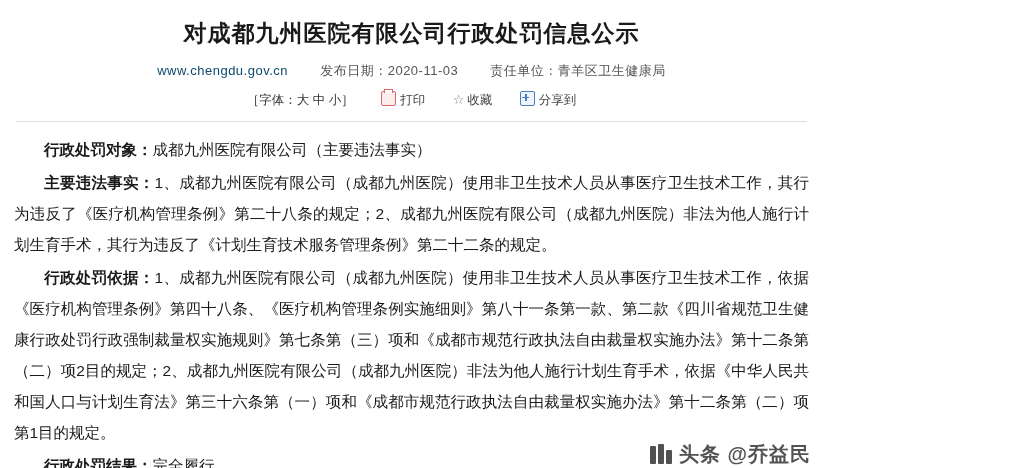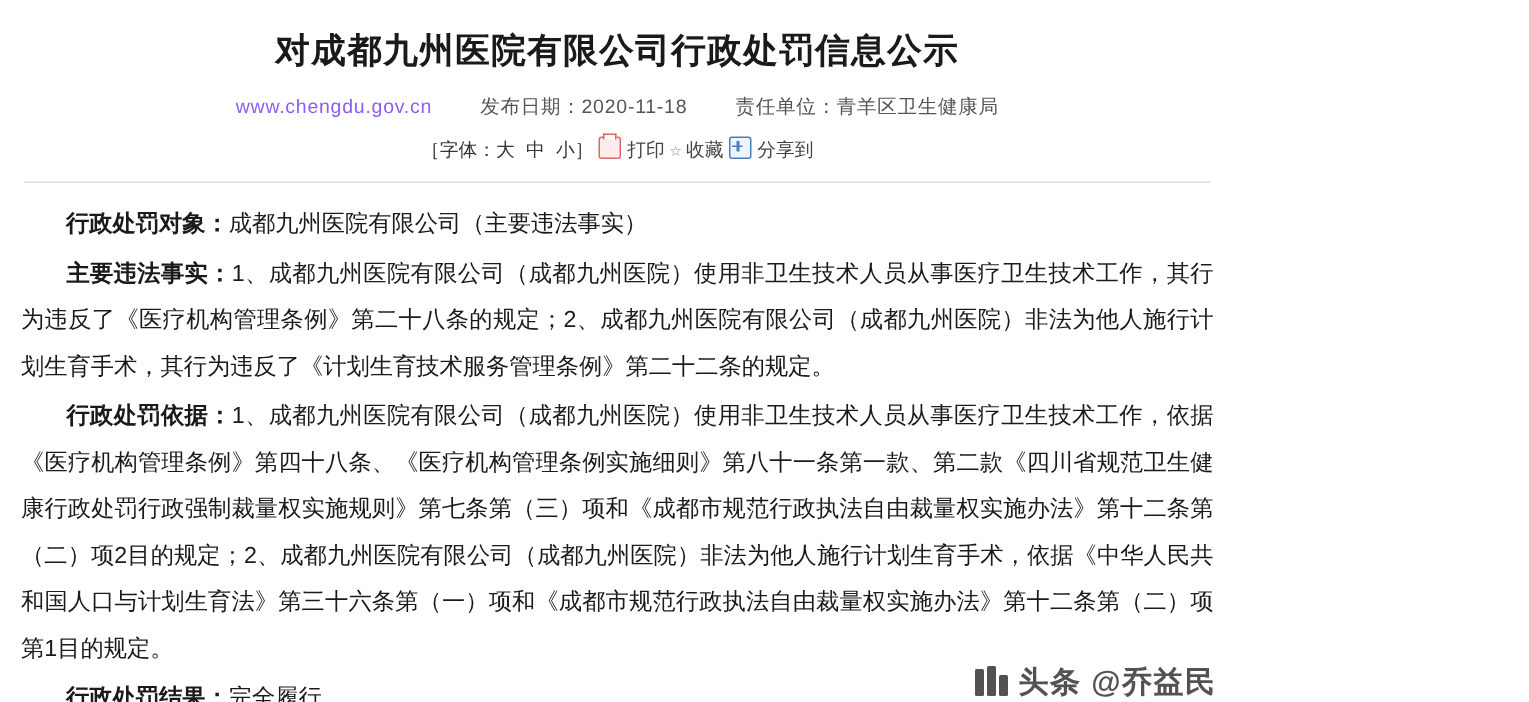--- a/index.html
+++ b/index.html
@@ -35,33 +35,32 @@
     font-size: 13px;
     color: #555555;
     margin-top: 12px;
     letter-spacing: 0.5px;
   }
   .meta-row span {
     margin: 0 14px;
     display: inline-block;
   }
   .meta-row .site {
-    color: #8b5cf6;
+    color: #0c4a6e;
   }
   .tools-row {
     text-align: center;
     font-size: 12.5px;
     color: #444444;
     margin-top: 11px;
   }
   .tools-row .seg {
     display: inline-block;
-    margin: 0 0;
+    margin: 0 12px;
     vertical-align: middle;
-    font-family: Liberation Mono, monospace;
   }
   .tools-row .fontsize {
     color: #333333;
   }
   .ico {
     display: inline-block;
     width: 13px;
     height: 13px;
     vertical-align: -2px;
     margin-right: 4px;
@@ -171,21 +170,21 @@
 </style>
 </head>
 <body>
 
 <div class="page">
 
   <div class="title">对成都九州医院有限公司行政处罚信息公示</div>
 
   <div class="meta-row">
     <span class="site">www.chengdu.gov.cn</span>
-    <span>发布日期：2020-11-18</span>
+    <span>发布日期：2020-11-03</span>
     <span>责任单位：青羊区卫生健康局</span>
   </div>
 
   <div class="tools-row">
     <span class="seg fontsize">［字体：大 中 小］</span>
     <span class="seg"><span class="ico ico-print"></span><span>打印</span></span>
     <span class="seg"><span class="ico-star">☆</span><span>收藏</span></span>
     <span class="seg"><span class="ico ico-share"></span><span>分享到</span></span>
   </div>
 

